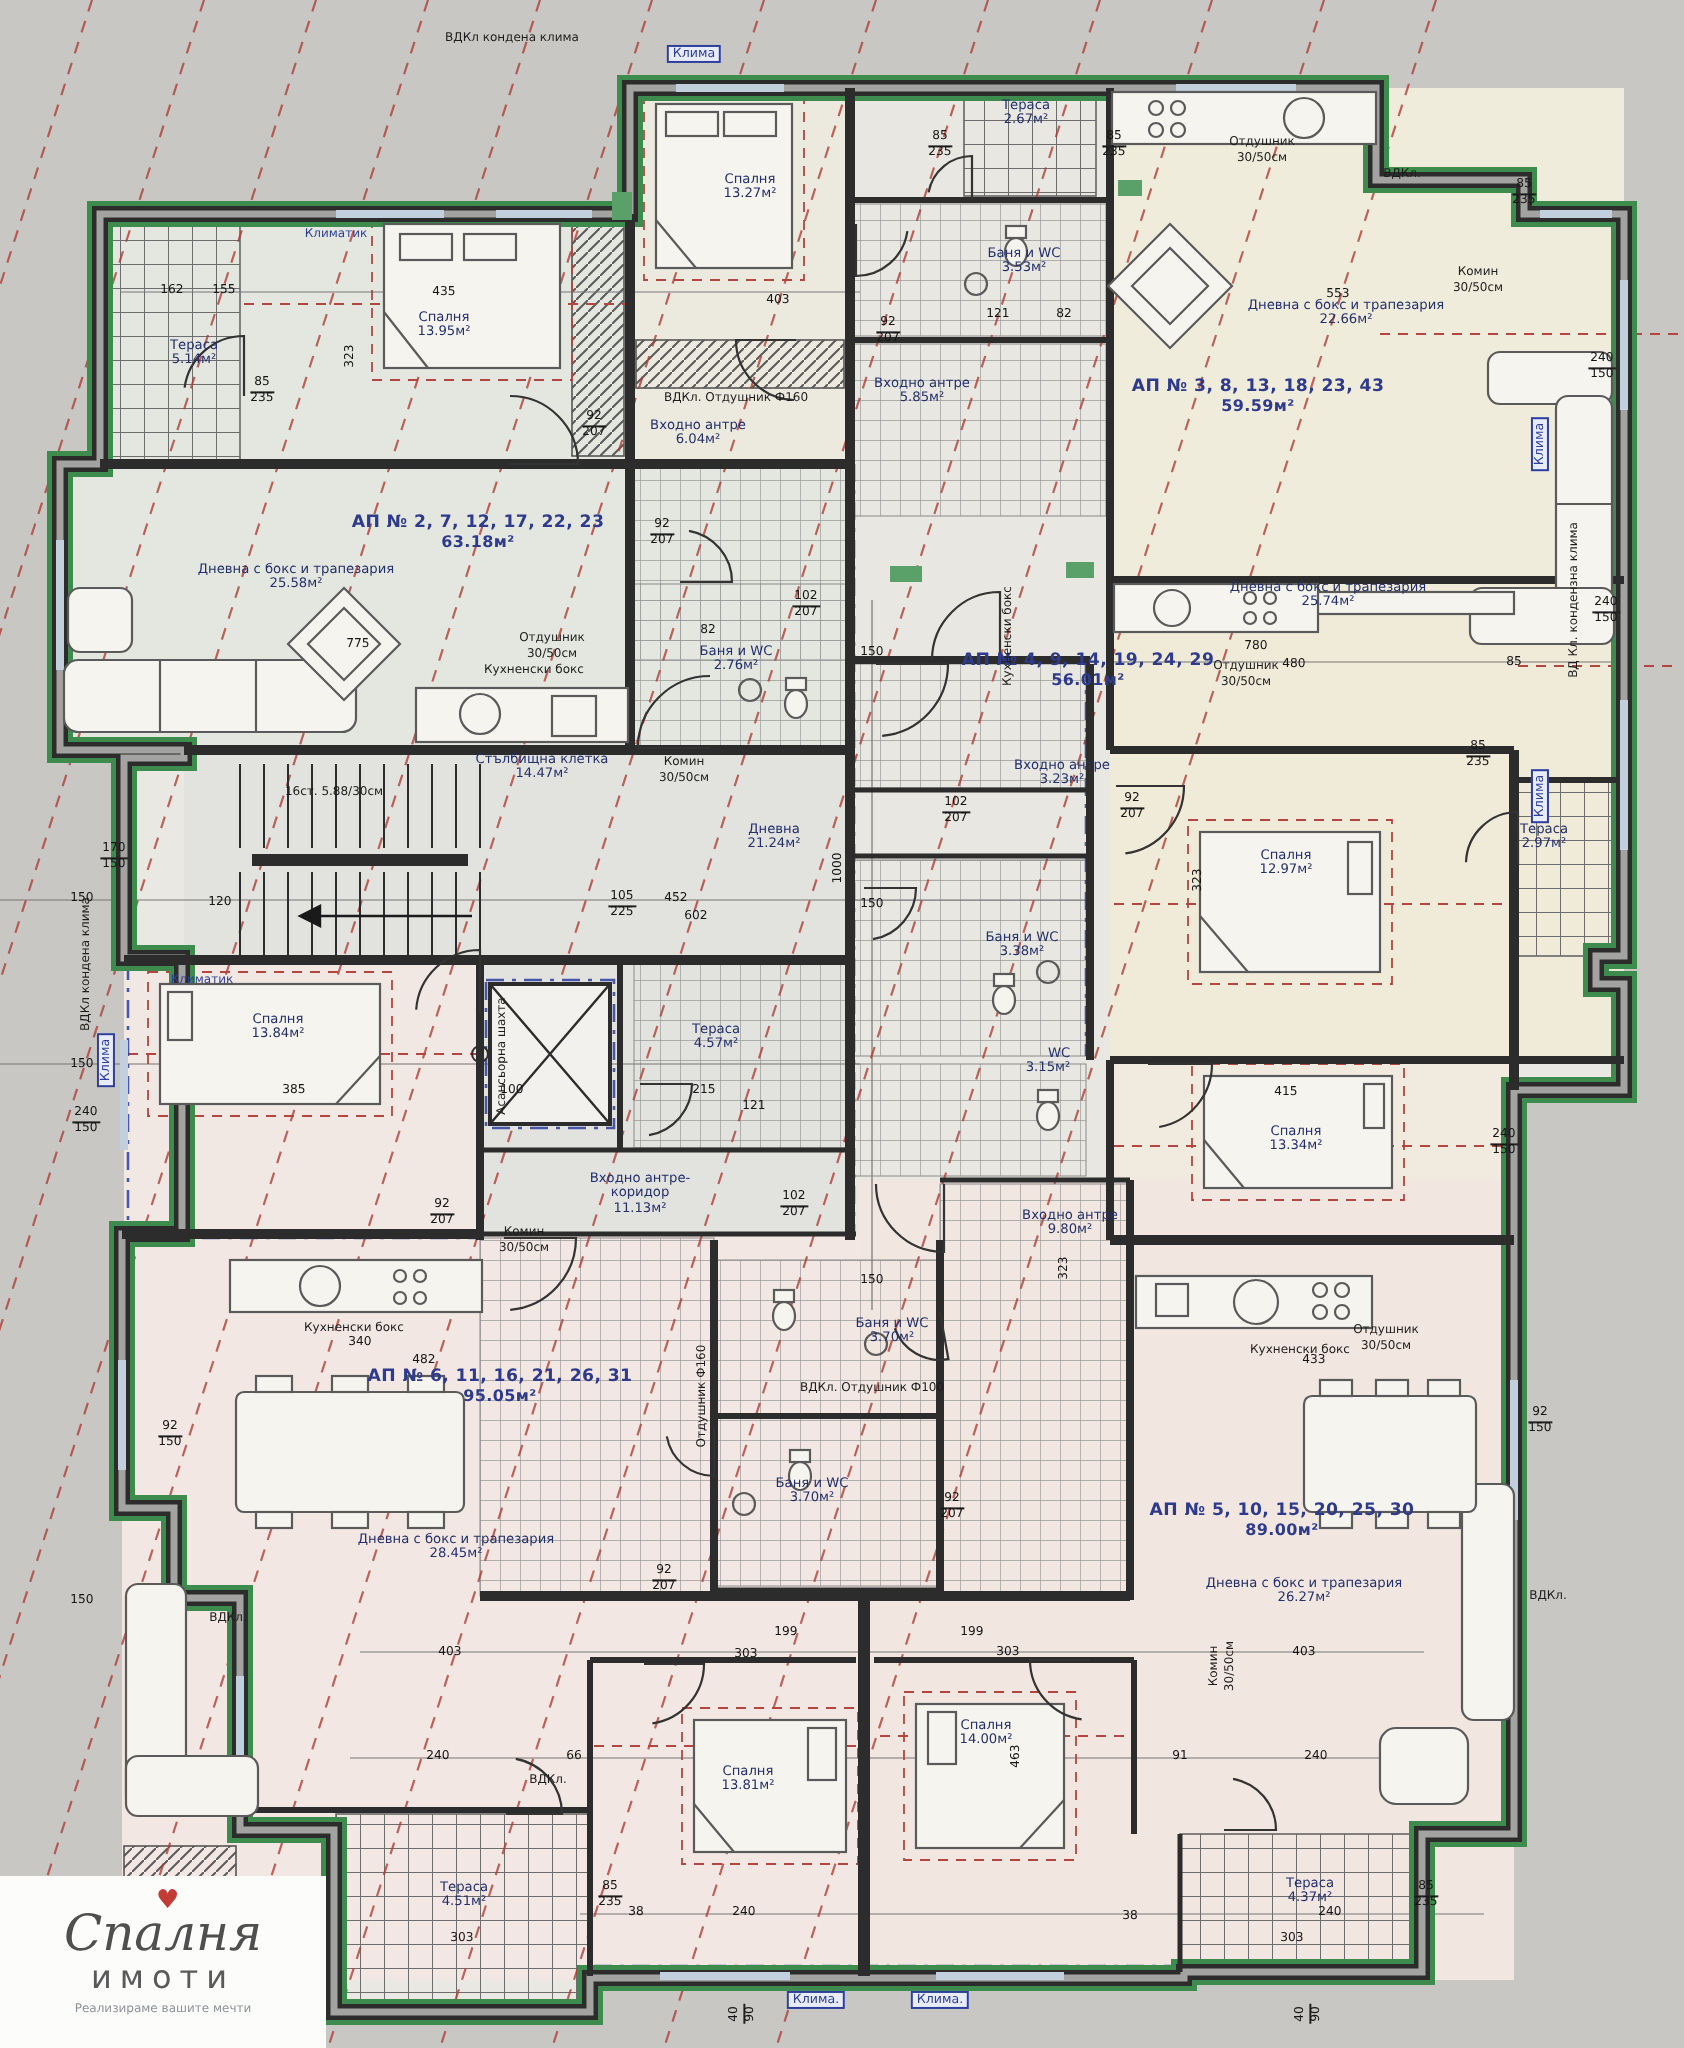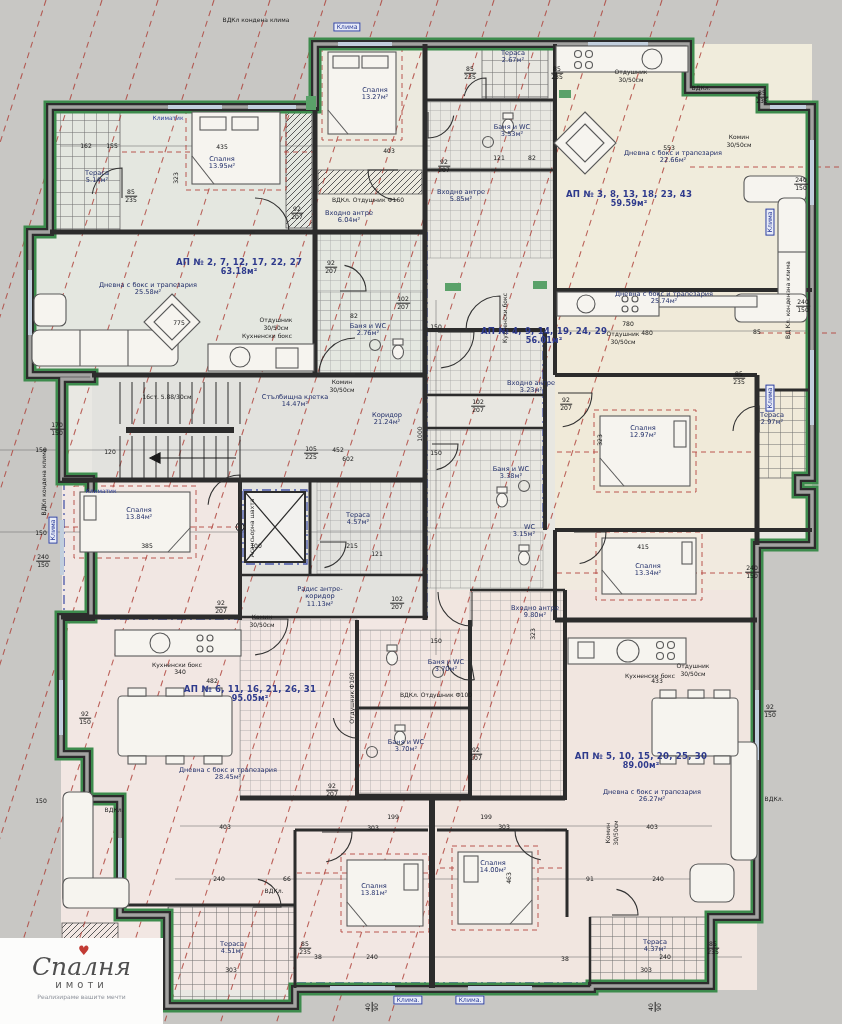--- a/index.html
+++ b/index.html
@@ -19,21 +19,21 @@
   .dim .fr{display:block;border-bottom:.8px solid #222;padding:0 1px;}
   .dim .fb{display:block;}
   .ann{font-size:6px;color:#1d1d1d;}
   .ann.blue{color:#2e3f9b;}
   .ann.box{border:1px solid #2e3f9b;background:#e8ecf8;color:#2e3f9b;padding:0 2px;font-size:6.3px;}
   #logo-card{position:absolute;left:0;top:938px;width:163px;height:86px;background:#fcfcfb;
              text-align:center;}
   .logo-brand{position:relative;display:inline-block;margin-top:14px;
               font-family:"DejaVu Serif",serif;font-style:italic;font-size:25px;color:#4f4f4f;}
   .logo-heart{position:absolute;top:-9px;left:46px;color:#c23b34;font-size:13px;font-style:normal;}
-  .logo-sub{display:block;font-size:10px;letter-spacing:4px;color:#5a5a5a;margin-top:-2px;}
+  .logo-sub{display:block;font-size:16px;letter-spacing:4px;color:#5a5a5a;margin-top:-2px;}
   .logo-tag{display:block;font-size:6px;color:#8d929b;margin-top:3px;}
 </style>
 </head>
 <body>
 
 <div id="stage">
 
 <svg id="plan-svg" width="842" height="1024" viewBox="0 0 842 1024">
   <defs>
     <pattern id="tile" width="10" height="10" patternUnits="userSpaceOnUse">
@@ -396,26 +396,26 @@
         <span class="ar">6.04м²</span>
       </div>
       <div class="lbl room" style="left: 148px; top: 289px;">
         <span class="nm">Дневна с бокс и трапезария</span>
         <span class="ar">25.58м²</span>
       </div>
       <div class="lbl room" style="left: 368px; top: 330px;">
         <span class="nm">Баня и WC</span>
         <span class="ar">2.76м²</span>
       </div>
-      <div class="lbl room" style="left: 271px; top: 401px; margin-left: 24px;">
+      <div class="lbl room" style="left: 271px; top: 384px;">
         <span class="nm">Стълбищна клетка</span>
         <span class="ar">14.47м²</span>
       </div>
       <div class="lbl room" style="left: 387px; top: 419px;">
-        <span class="nm">Коридор</span>
+        <span class="nm">Дневна</span>
         <span class="ar">21.24м²</span>
       </div>
       <div class="lbl room" style="left: 664px; top: 298px;">
         <span class="nm">Дневна с бокс и трапезария</span>
         <span class="ar">25.74м²</span>
       </div>
       <div class="lbl room" style="left: 531px; top: 387px;">
         <span class="nm">Входно антре</span>
         <span class="ar">3.23м²</span>
       </div>
@@ -441,21 +441,21 @@
       </div>
       <div class="lbl room" style="left: 648px; top: 570px;">
         <span class="nm">Спалня</span>
         <span class="ar">13.34м²</span>
       </div>
       <div class="lbl room" style="left: 524px; top: 531px; text-align: right;">
         <span class="nm">WC</span>
         <span class="ar">3.15м²</span>
       </div>
       <div class="lbl room wrap" style="left: 320px; top: 597px; width: 62px;">
-        <span class="nm">Радис антре-коридор</span>
+        <span class="nm">Входно антре-коридор</span>
         <span class="ar">11.13м²</span>
       </div>
       <div class="lbl room" style="left: 535px; top: 612px;">
         <span class="nm">Входно антре</span>
         <span class="ar">9.80м²</span>
       </div>
       <div class="lbl room" style="left: 446px; top: 666px;">
         <span class="nm">Баня и WC</span>
         <span class="ar">3.70м²</span>
       </div>
@@ -480,21 +480,21 @@
         <span class="ar">14.00м²</span>
       </div>
       <div class="lbl room" style="left: 232px; top: 948px;">
         <span class="nm">Тераса</span>
         <span class="ar">4.51м²</span>
       </div>
       <div class="lbl room" style="left: 655px; top: 946px;">
         <span class="nm">Тераса</span>
         <span class="ar">4.37м²</span>
       </div>
-      <div class="lbl apt" style="left: 239px; top: 267px;"><span>АП № 2, 7, 12, 17, 22, 27</span><span class="ar">63.18м²</span></div>
+      <div class="lbl apt" style="left: 239px; top: 267px;"><span>АП № 2, 7, 12, 17, 22, 23</span><span class="ar">63.18м²</span></div>
       <div class="lbl apt" style="left: 629px; top: 199px;"><span>АП № 3, 8, 13, 18, 23, 43</span><span class="ar">59.59м²</span></div>
       <div class="lbl apt" style="left: 544px; top: 336px;"><span>АП № 4, 9, 14, 19, 24, 29</span><span class="ar">56.01м²</span></div>
       <div class="lbl apt" style="left: 641px; top: 761px;"><span>АП № 5, 10, 15, 20, 25, 30</span><span class="ar">89.00м²</span></div>
       <div class="lbl apt" style="left: 250px; top: 694px;"><span>АП № 6, 11, 16, 21, 26, 31</span><span class="ar">95.05м²</span></div>
       <div class="lbl dim" style="left: 86px; top: 146px;">162</div>
       <div class="lbl dim" style="left: 112px; top: 146px;">155</div>
       <div class="lbl dim" style="left: 222px; top: 147px;">435</div>
       <div class="lbl dim" style="left: 389px; top: 151px;">403</div>
       <div class="lbl dim" style="left: 225px; top: 827px;">403</div>
       <div class="lbl dim" style="left: 652px; top: 827px;">403</div>

